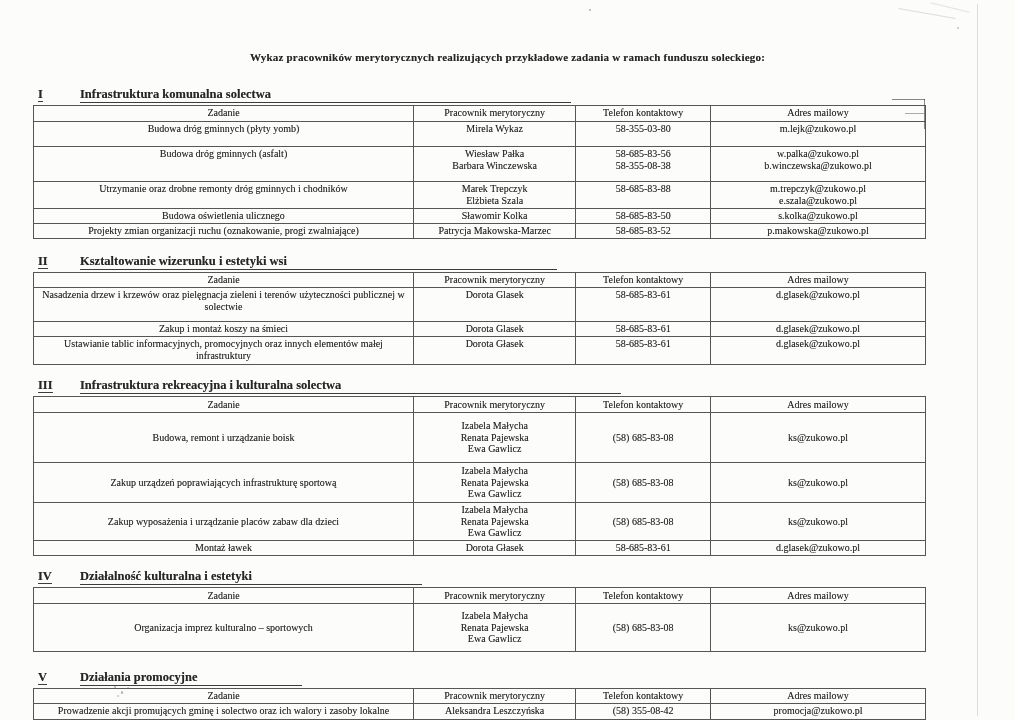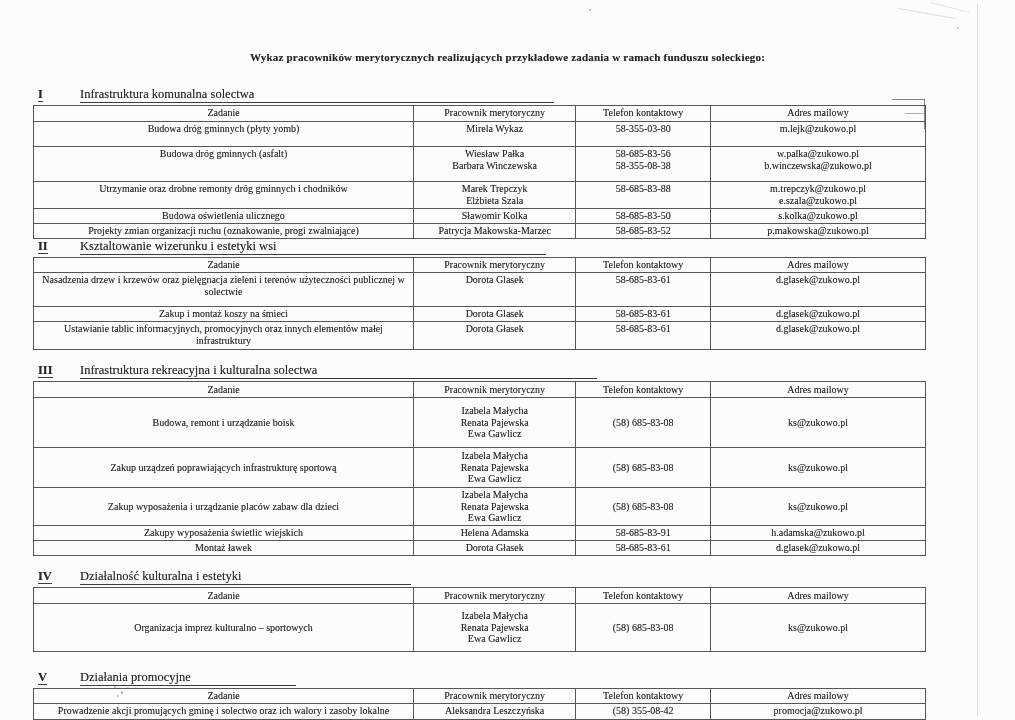--- a/index.html
+++ b/index.html
@@ -21,23 +21,23 @@
     line-height:17px;
     letter-spacing:0.2px;
   }
   .section{margin-left:33px;width:893px;}
   .sec-head{display:flex;align-items:baseline;}
   .sec-head .numeral{
     font-weight:bold;font-size:12.5px;
     margin-left:5px;width:42px;
   }
   .sec-head .numeral span{border-bottom:1px solid #3c3c3c;}
-  .sec-title{font-weight:normal;font-size:12.5px;border-bottom:1px solid #3c3c3c;}
+  .sec-title{font-weight:bold;font-size:12.5px;border-bottom:1px solid #3c3c3c;}
   .mt-i{margin-top:21px;}   .gap-i{height:2px;}
-  .mt-ii{}  .gap-ii{height:2px;}
+  .mt-ii{margin-top:15px;}  .gap-ii{height:2px;}
   .mt-iii{margin-top:13px;} .gap-iii{height:2px;}
   .mt-iv{margin-top:13px;}  .gap-iv{height:2px;}
   .mt-v{margin-top:18px;}   .gap-v{height:2px;}
   .ext300{padding-right:300px;} .ext270{padding-right:270px;}
   .ext280{padding-right:280px;} .ext170{padding-right:170px;}
   .ext105{padding-right:105px;}
   table{border-collapse:collapse;width:100%;table-layout:fixed;}
   td{
     border:1px solid #565656;
     font-size:10px;line-height:11.5px;
@@ -232,26 +232,20 @@
         <td>Zakup wyposażenia i urządzanie placów zabaw dla dzieci</td>
         <td>
           <span class="line">Izabela Małycha</span>
           <span class="line">Renata Pajewska</span>
           <span class="line">Ewa Gawlicz</span>
         </td>
         <td>(58) 685-83-08</td>
         <td>ks@zukowo.pl</td>
       </tr>
       <tr class="h12">
-        <td>Zakupy wyposażenia świetlic wiejskich</td>
-        <td>Helena Adamska</td>
-        <td>58-685-83-91</td>
-        <td>h.adamska@zukowo.pl</td>
-      </tr>
-      <tr class="h12">
         <td>Montaż ławek</td>
         <td>Dorota Głasek</td>
         <td>58-685-83-61</td>
         <td>d.glasek@zukowo.pl</td>
       </tr>
     </tbody>
       </table>
   </div>
 
   <div class="section mt-iv">

